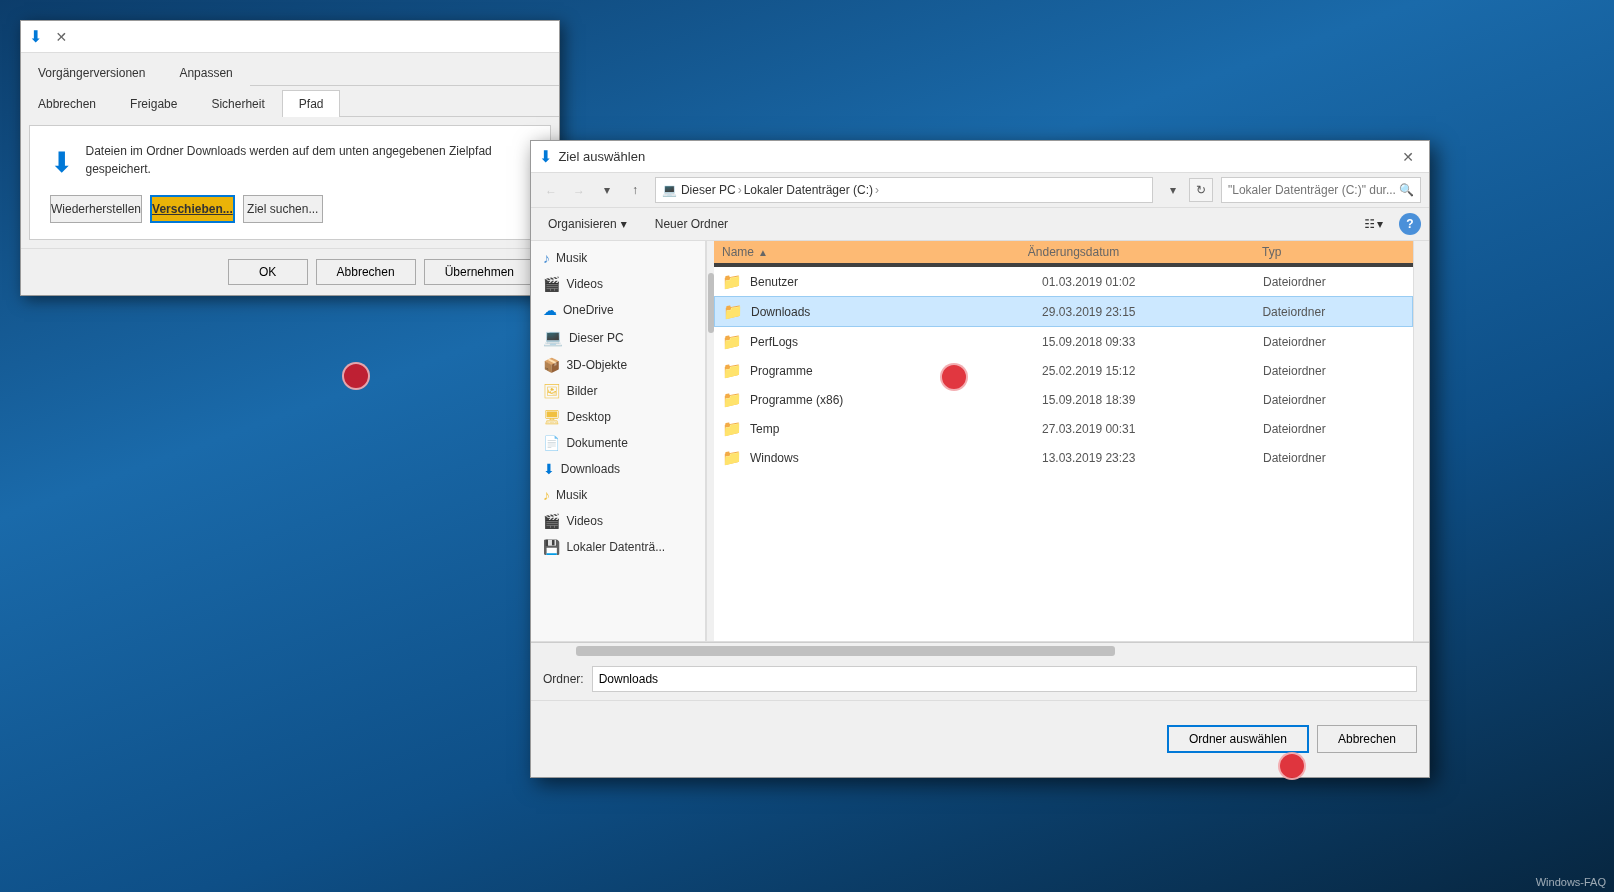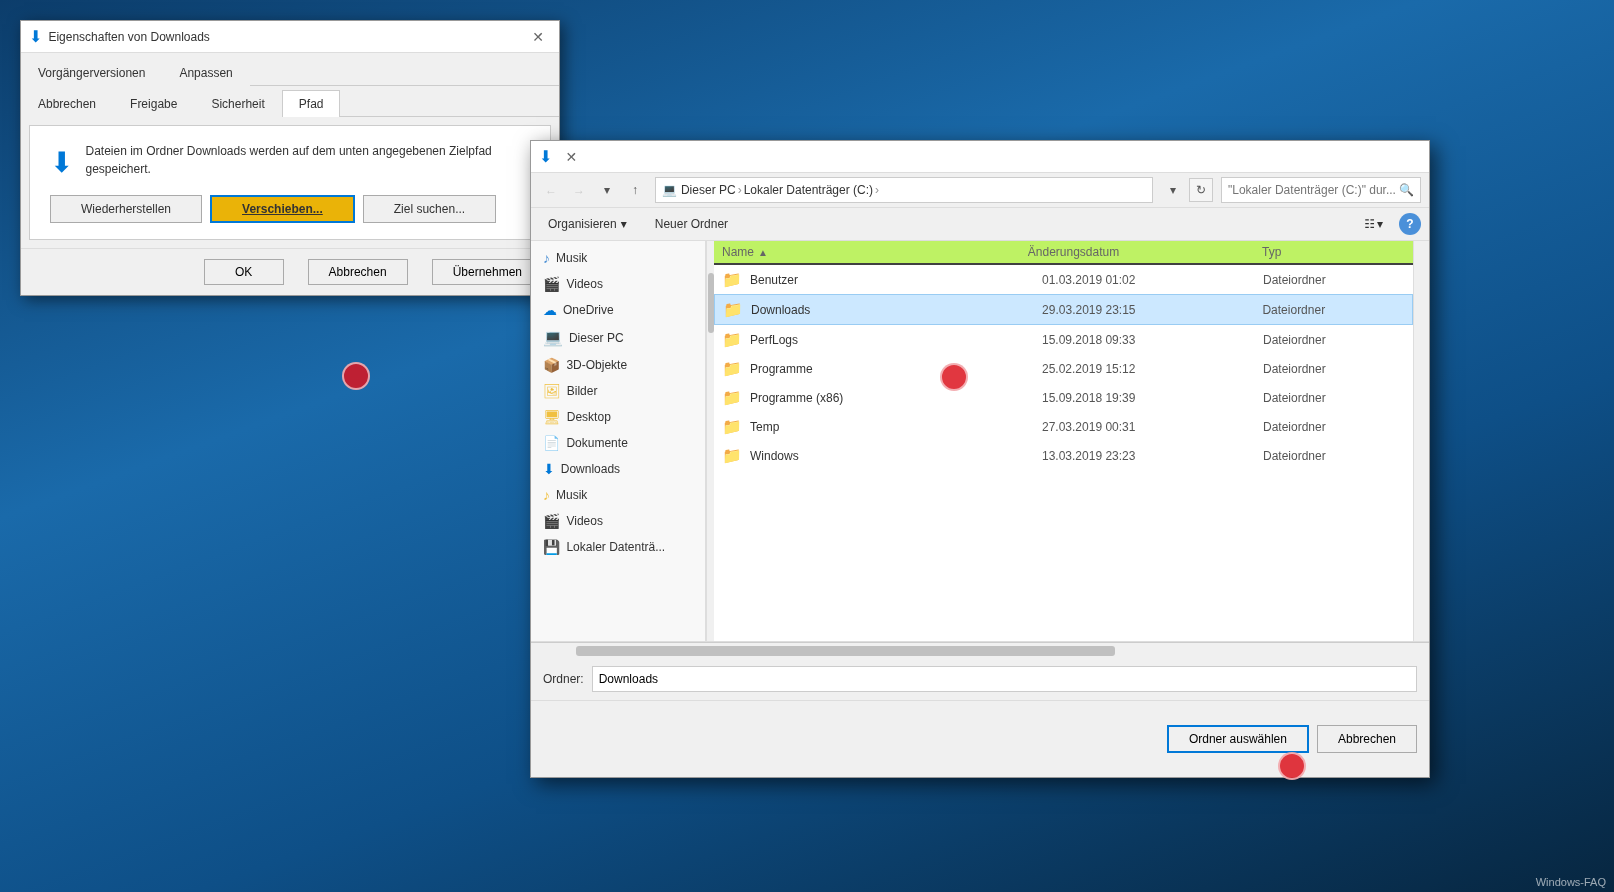--- a/index.html
+++ b/index.html
@@ -132,43 +132,43 @@
       margin-bottom: 12px;
       background: #fff;
       outline: none;
     }
 
     .action-buttons {
       display: flex;
       gap: 8px;
     }
     .btn {
-      padding: 5px 30px;
+      padding: 5px 0;
       font-size: 12px;
       border: 1px solid #aaa;
       background: #f0f0f0;
       cursor: pointer;
       color: #333;
       min-width: 80px;
       text-align: center;
     }
     .btn.primary {
       background: #eab308;
       border: 2px solid #0078d7;
       color: #333;
       font-weight: bold;
       text-decoration: underline;
     }
 
     .dialog-footer {
       background: #f0f0f0;
-      padding: 10px 16px;
+      padding: 10px 24px;
       display: flex;
       justify-content: flex-end;
-      gap: 24px;
+      gap: 8px;
       border-top: 1px solid #ddd;
     }
     .footer-btn {
       padding: 5px 20px;
       font-size: 12px;
       border: 1px solid #aaa;
       background: #f0f0f0;
       cursor: pointer;
       min-width: 80px;
       text-align: center;
@@ -403,22 +403,22 @@
     .main-area {
       flex: 1;
       display: flex;
       flex-direction: column;
       overflow: hidden;
     }
 
     .main-header {
       display: flex;
       padding: 4px 8px;
-      background: #bef264;
-      border-bottom: 2px solid #404040;
+      background: #fdba74;
+      border-bottom: 4px solid #404040;
       font-size: 12px;
       color: #666;
       gap: 20px;
     }
     .col-name { flex: 2; display: flex; align-items: center; gap: 4px; cursor: pointer; }
     .col-date { flex: 1.5; cursor: pointer; }
     .col-type { flex: 1; cursor: pointer; }
     .sort-icon { font-size: 10px; }
 
     .file-list {
@@ -517,21 +517,20 @@
 <body>
 
 <div style="position:absolute;top:0;left:0;width:1614px;height:892px;background:linear-gradient(160deg,#0c3d6b 0%,#1a6aaa 35%,#0e4f87 65%,#072640 100%);"></div>
 
 <div class="taskbar-hint">Windows-FAQ</div>
 
 <div class="dialog1">
 
   <div class="dialog-titlebar">
     <span class="title-icon">⬇</span>
-    <span class="title-text">Eigenschaften von Downloads</span>
     <div class="close-btn">✕</div>
   </div>
 
   <div class="tabs-top">
     <div class="tab">Vorgängerversionen</div>
     <div class="tab">Anpassen</div>
   </div>
 
   <div class="tabs-bottom">
     <div class="tab">Abbrechen</div>
@@ -565,20 +564,21 @@
     <button class="footer-btn">Übernehmen</button>
   </div>
 </div>
 
 <div class="cursor-dot" style="left:342px;top:362px;"></div>
 
 <div class="dialog2">
 
   <div class="d2-titlebar">
     <span class="title-icon">⬇</span>
+    <span class="title-text">Ziel auswählen</span>
     <div class="close-btn">✕</div>
   </div>
 
   <div class="d2-toolbar">
     <div class="nav-btn disabled">←</div>
     <div class="nav-btn disabled">→</div>
     <div class="nav-btn">▾</div>
     <div class="nav-btn">↑</div>
 
     <div class="address-bar">
@@ -704,21 +704,21 @@
         <div class="file-item">
           <span class="file-icon">📁</span>
           <span class="file-name">Programme</span>
           <span class="file-date">25.02.2019 15:12</span>
           <span class="file-type">Dateiordner</span>
         </div>
 
         <div class="file-item">
           <span class="file-icon">📁</span>
           <span class="file-name">Programme (x86)</span>
-          <span class="file-date">15.09.2018 19:39</span>
+          <span class="file-date">15.09.2018 18:39</span>
           <span class="file-type">Dateiordner</span>
         </div>
 
         <div class="file-item">
           <span class="file-icon">📁</span>
           <span class="file-name">Temp</span>
           <span class="file-date">27.03.2019 00:31</span>
           <span class="file-type">Dateiordner</span>
         </div>
 

